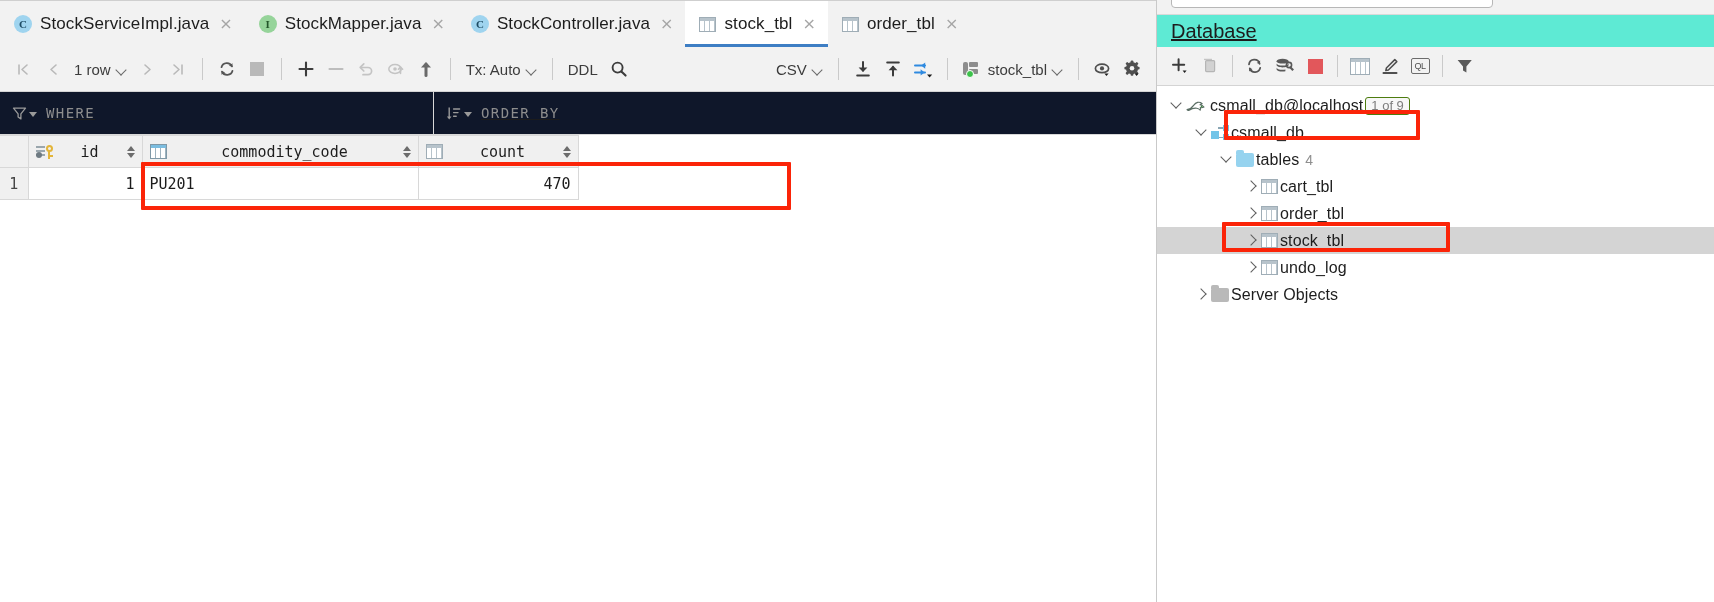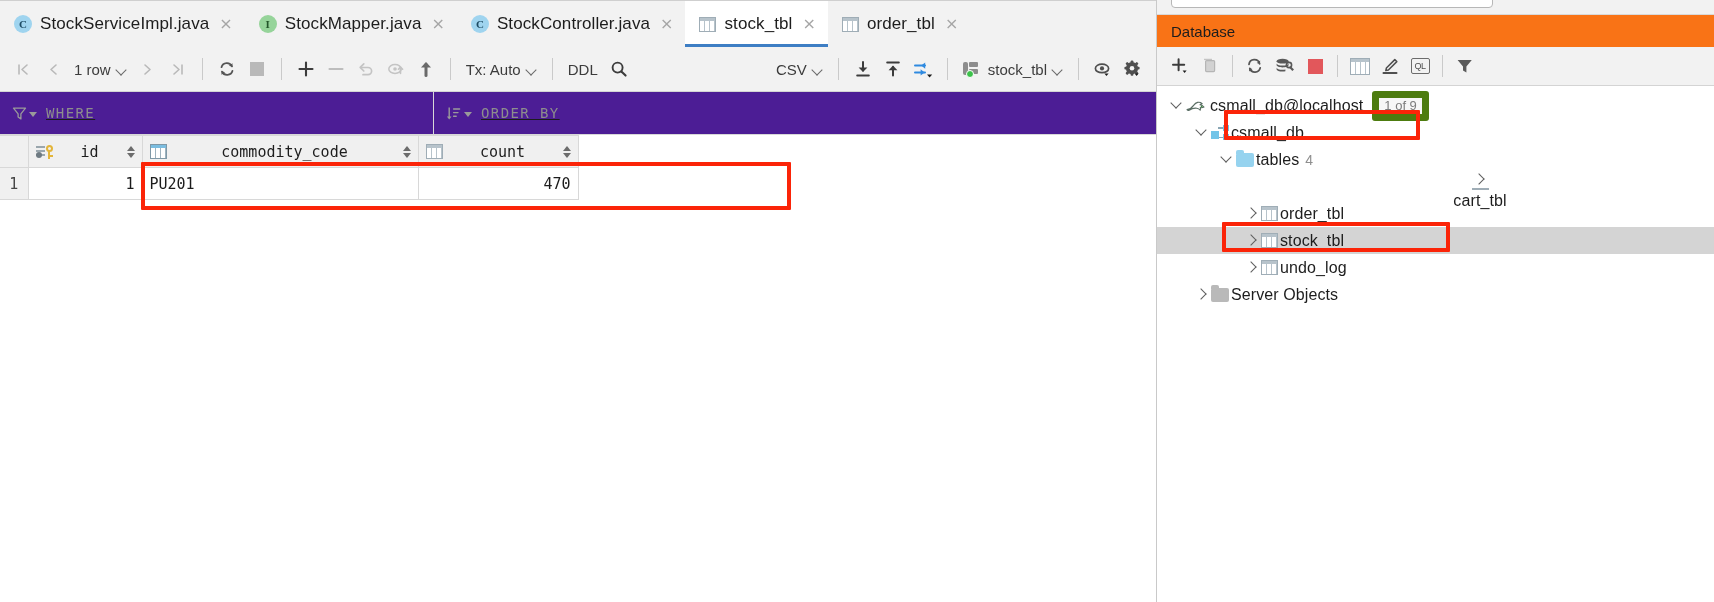--- a/index.html
+++ b/index.html
@@ -173,21 +173,21 @@
     border-right: 1.6px solid #6a6a6a;
     border-bottom: 1.6px solid #6a6a6a;
     transform: rotate(45deg);
   }
   .spacer { flex: 1 1 auto; }
 
   
   .filterbar {
     height: 42px;
     min-height: 42px;
-    background: #4c1d95;
+    background: #0f172a;
     display: flex;
     align-items: stretch;
     border-bottom: 1px solid #d8d8d8;
     text-decoration: underline;
   }
   .filter-cell {
     display: flex;
     align-items: center;
     gap: 9px;
     padding: 0 12px;
@@ -332,23 +332,24 @@
     border-radius: 4px;
     background: #ffffff;
     box-sizing: border-box;
   }
   .db-title {
     height: 32px;
     min-height: 32px;
     display: flex;
     align-items: center;
     padding: 0 0 0 14px;
-    font-size: 15px;
+    font-size: 20px;
     color: #1d1d1d;
-    background: #f97316;
+    background: #5eead4;
+    text-decoration: underline;
   }
   .db-toolbar {
     height: 38px;
     min-height: 38px;
     display: flex;
     align-items: center;
     padding: 0 8px;
     background: #f2f2f2;
     border-bottom: 1px solid #d4d4d4;
     gap: 0;
@@ -388,24 +389,23 @@
   }
   .twist.open::after {
     left: 1px; top: 0px;
     transform: rotate(45deg);
   }
   .tlabel { letter-spacing: 0.1px; }
   .tcount { font-size: 14px; color: #8e8e8e; margin-left: 4px; }
   .tbadge {
     font-size: 13px;
     color: #7d7d7d;
-    border: 7px solid #4d7c0f;
+    border: 1px solid #4d7c0f;
     border-radius: 3px;
     padding: 0px 5px 1px 5px;
-    margin-left: 7px;
     background: #f7f7f7;
   }
   .folder-ico {
     width: 18px; height: 14px;
     flex: none;
     position: relative;
     background: #96d3ef;
     border-radius: 2px;
   }
   .folder-ico::before {
@@ -837,21 +837,21 @@
             <span class="sq s3"></span>
           </span>
           <span class="tlabel">csmall_db</span>
         </div>
         <div class="tnode" style="padding-left: 64px;">
           <span class="twist open"></span>
           <span class="folder-ico"></span>
           <span class="tlabel">tables</span>
           <span class="tcount">4</span>
         </div>
-        <div class="tnode" style="padding-left: 89px; flex-direction: column;">
+        <div class="tnode" style="padding-left: 89px;">
           <span class="twist"></span>
           <span class="grid-ico"></span>
           <span class="tlabel">cart_tbl</span>
         </div>
         <div class="tnode" style="padding-left: 89px;">
           <span class="twist"></span>
           <span class="grid-ico"></span>
           <span class="tlabel">order_tbl</span>
         </div>
         <div class="tnode selected" style="padding-left: 89px;">

